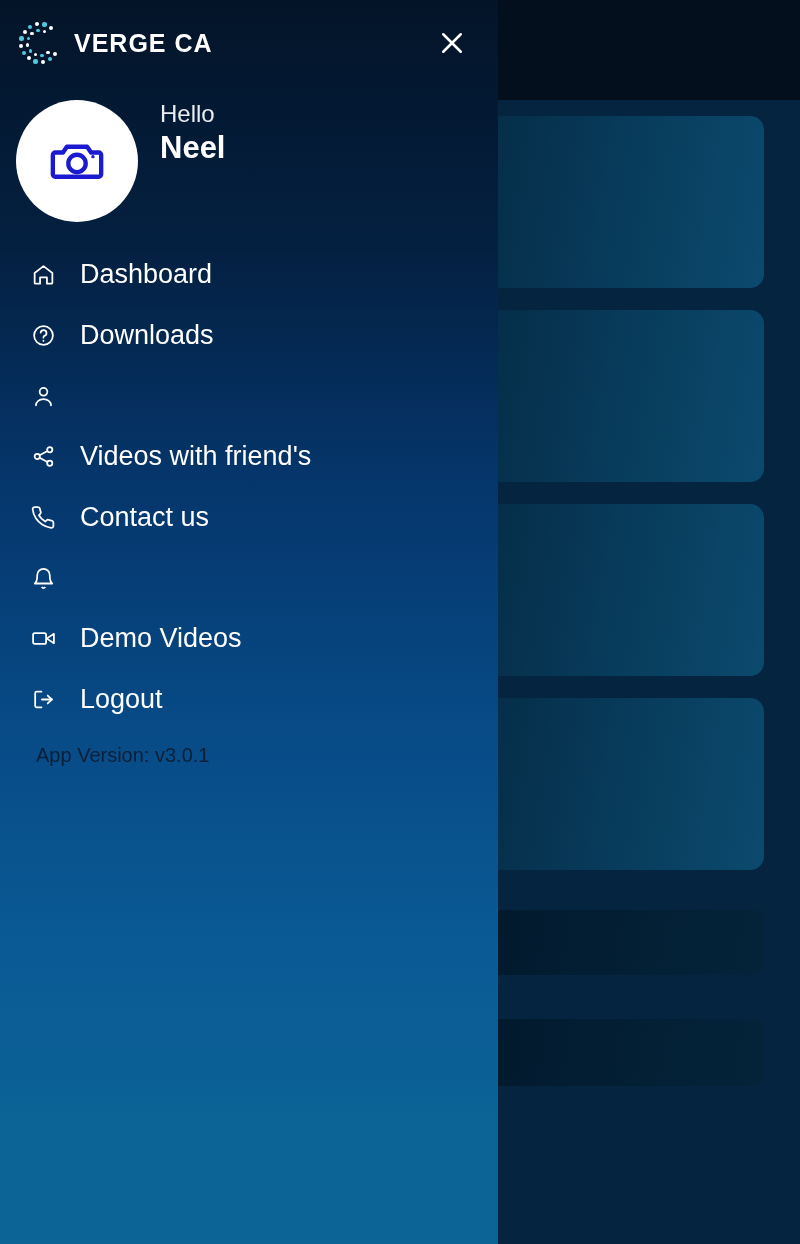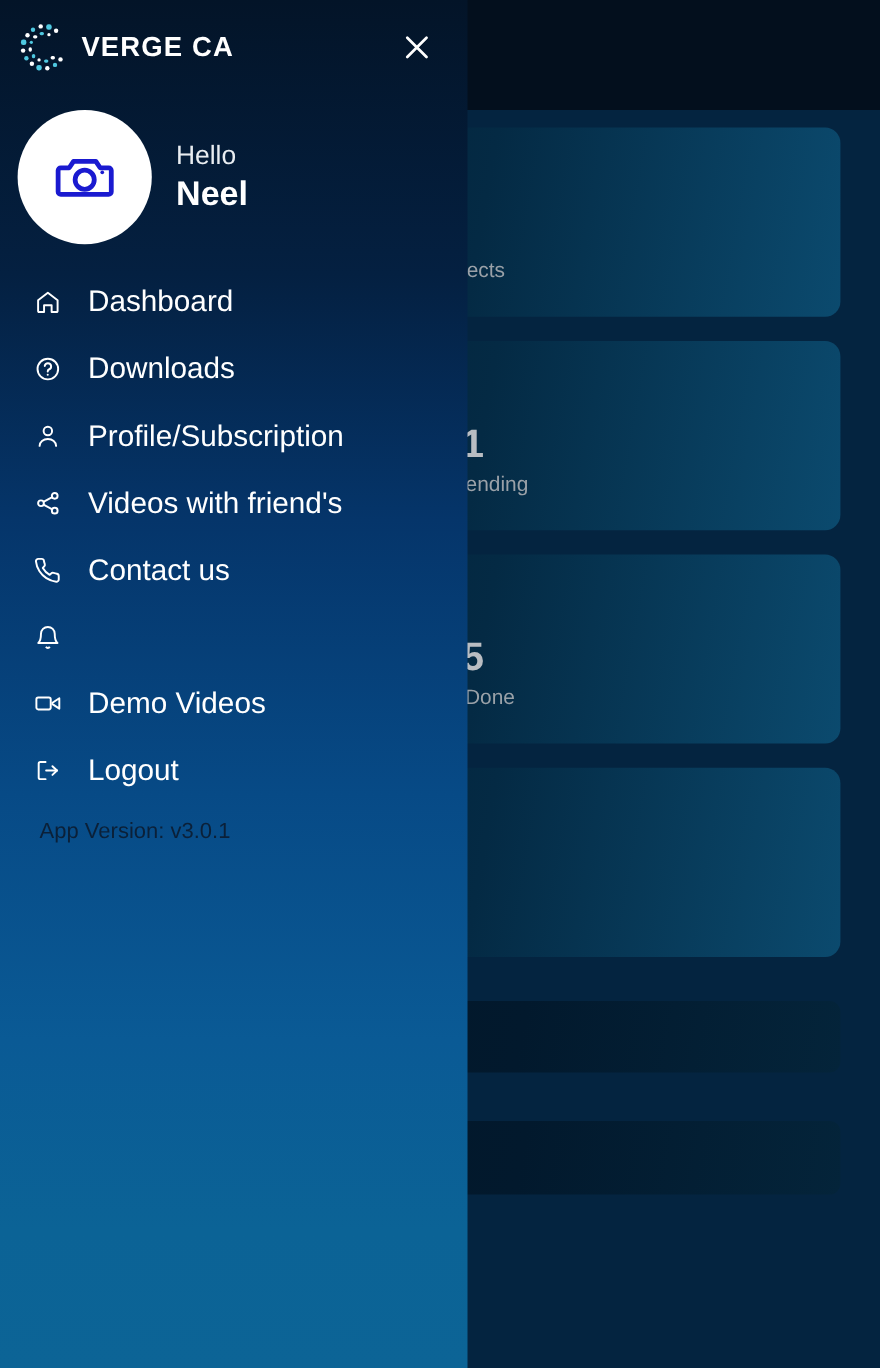--- a/index.html
+++ b/index.html
@@ -50,21 +50,21 @@
     background:linear-gradient(100deg,#021526 0%, #02192d 60%, #04243a 100%);
     padding:18px 24px;
     color:#b9bdc2;
   }
   #bg-select-row { font-size:25px; font-weight:bold; margin-top:18px; }
   #bg-goto-row   { font-size:27px; font-weight:bold; letter-spacing:.5px; margin-top:22px; }
 
   
   #drawer {
     position:absolute; top:0; left:0;
-    width:425px; height:1244px;
+    width:498px; height:1244px;
     background:linear-gradient(180deg,
         #031428 0%,
         #042041 20%,
         #05356a 38%,
         #074a86 58%,
         #0a5a95 76%,
         #0b6396 90%,
         #0c6496 100%);
     color:#ffffff;
     display:flex; flex-direction:column;
@@ -84,21 +84,21 @@
   }
   #brand-name {
     font-size:25px; font-weight:bold; letter-spacing:1px; color:#fff;
   }
   #close-btn {
     width:44px; height:44px; display:flex;
     align-items:center; justify-content:center; cursor:pointer;
   }
 
   #profile {
-    display:flex; align-items:center; gap:22px;
+    display:flex; gap:22px;
     padding:14px 0 22px 16px;
   }
   #avatar {
     width:122px; height:122px; border-radius:50%;
     background:#fff; display:flex; align-items:center; justify-content:center;
     flex:0 0 122px;
   }
   #greeting-block { display:flex; flex-direction:column; gap:2px; }
   #greeting { font-size:24px; color:#e9edf1; font-weight:400; }
   #username { font-size:31px; color:#fff; font-weight:bold; }
@@ -259,21 +259,20 @@
       <span class="menu-label">Downloads</span>
     </div>
 
     <div class="menu-item">
       <span class="menu-icon">
         <svg width="25" height="25" viewBox="0 0 24 24" fill="none" stroke="currentColor" stroke-width="1.7" stroke-linecap="round">
           <circle cx="12" cy="7.5" r="3.7"></circle>
           <path d="M4.8 20.5c0-3.6 3.2-6 7.2-6s7.2 2.4 7.2 6"></path>
         </svg>
       </span>
-      <span class="menu-label">Profile/Subscription</span>
     </div>
 
     <div class="menu-item">
       <span class="menu-icon">
         <svg width="25" height="25" viewBox="0 0 24 24" fill="none" stroke="currentColor" stroke-width="1.7">
           <circle cx="18" cy="5.5" r="2.5"></circle>
             <circle cx="6" cy="12" r="2.5"></circle>
             <circle cx="18" cy="18.5" r="2.5"></circle>
           <line x1="8.2" y1="10.8" x2="15.8" y2="6.7"></line>
             <line x1="8.2" y1="13.2" x2="15.8" y2="17.3"></line>

